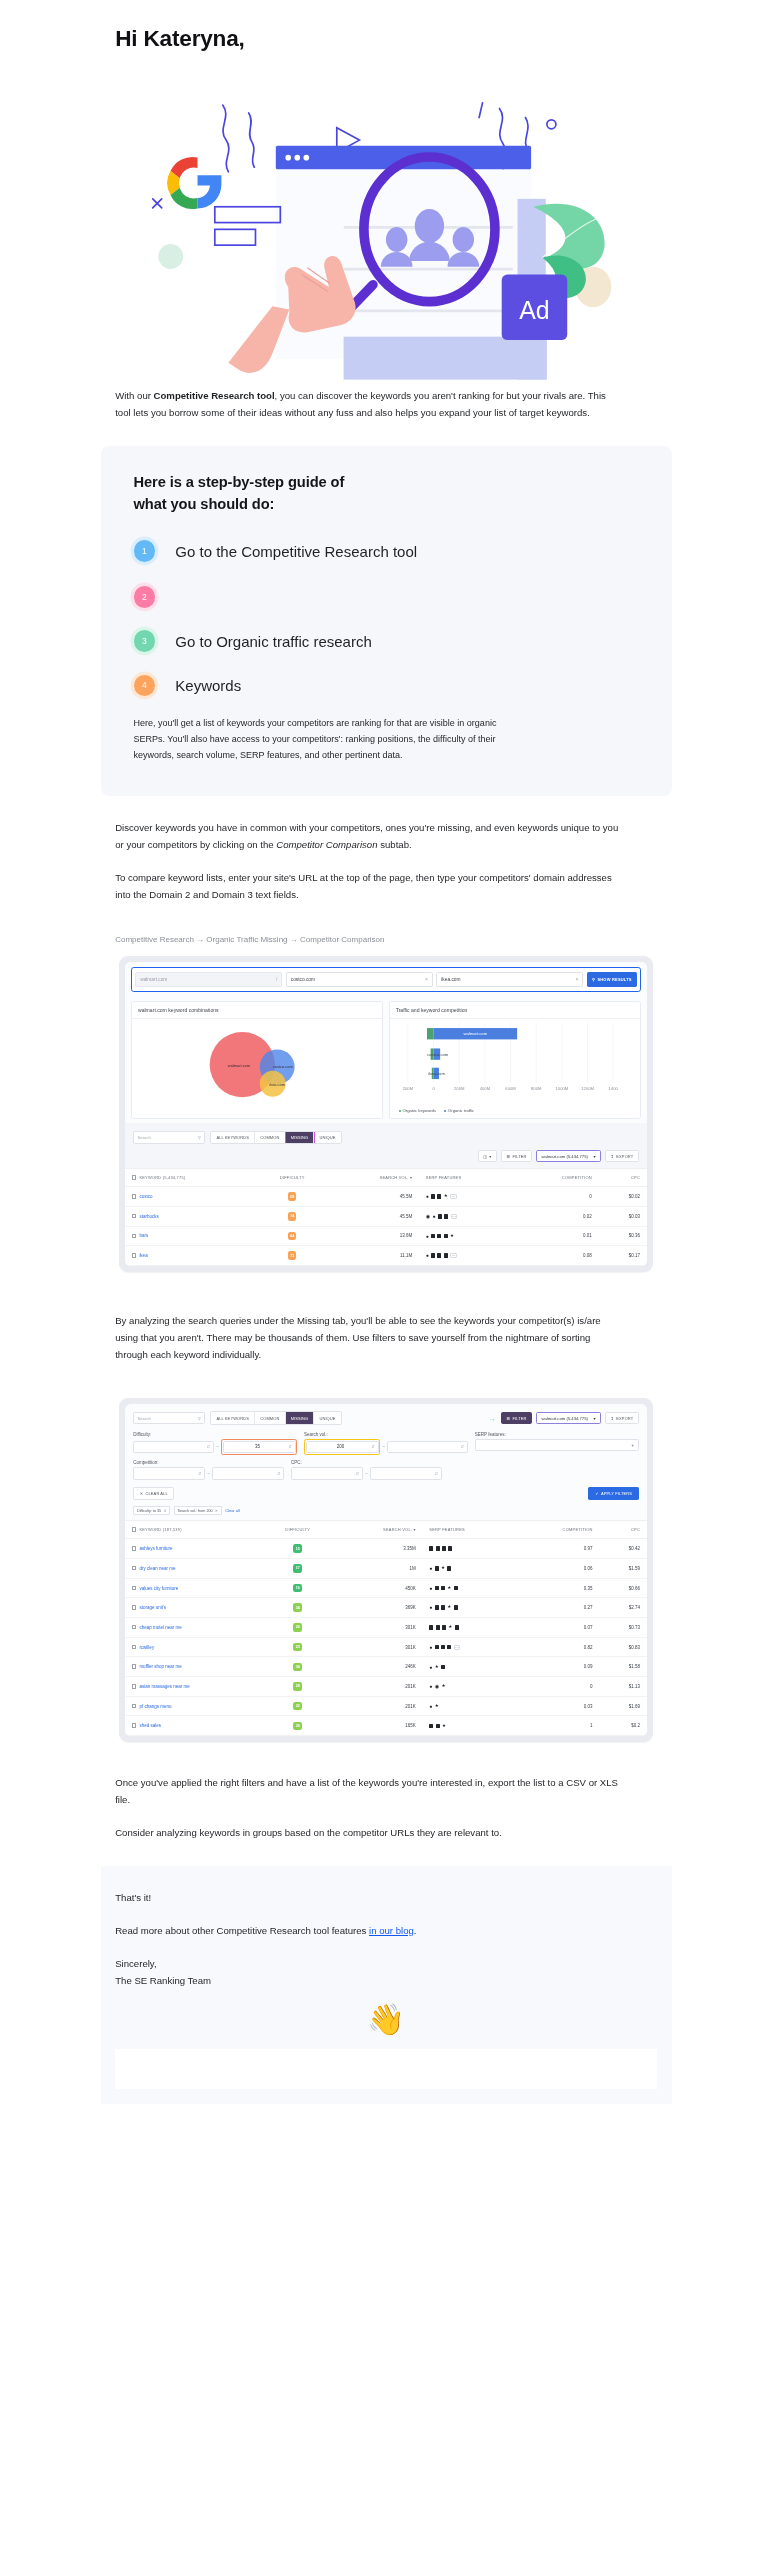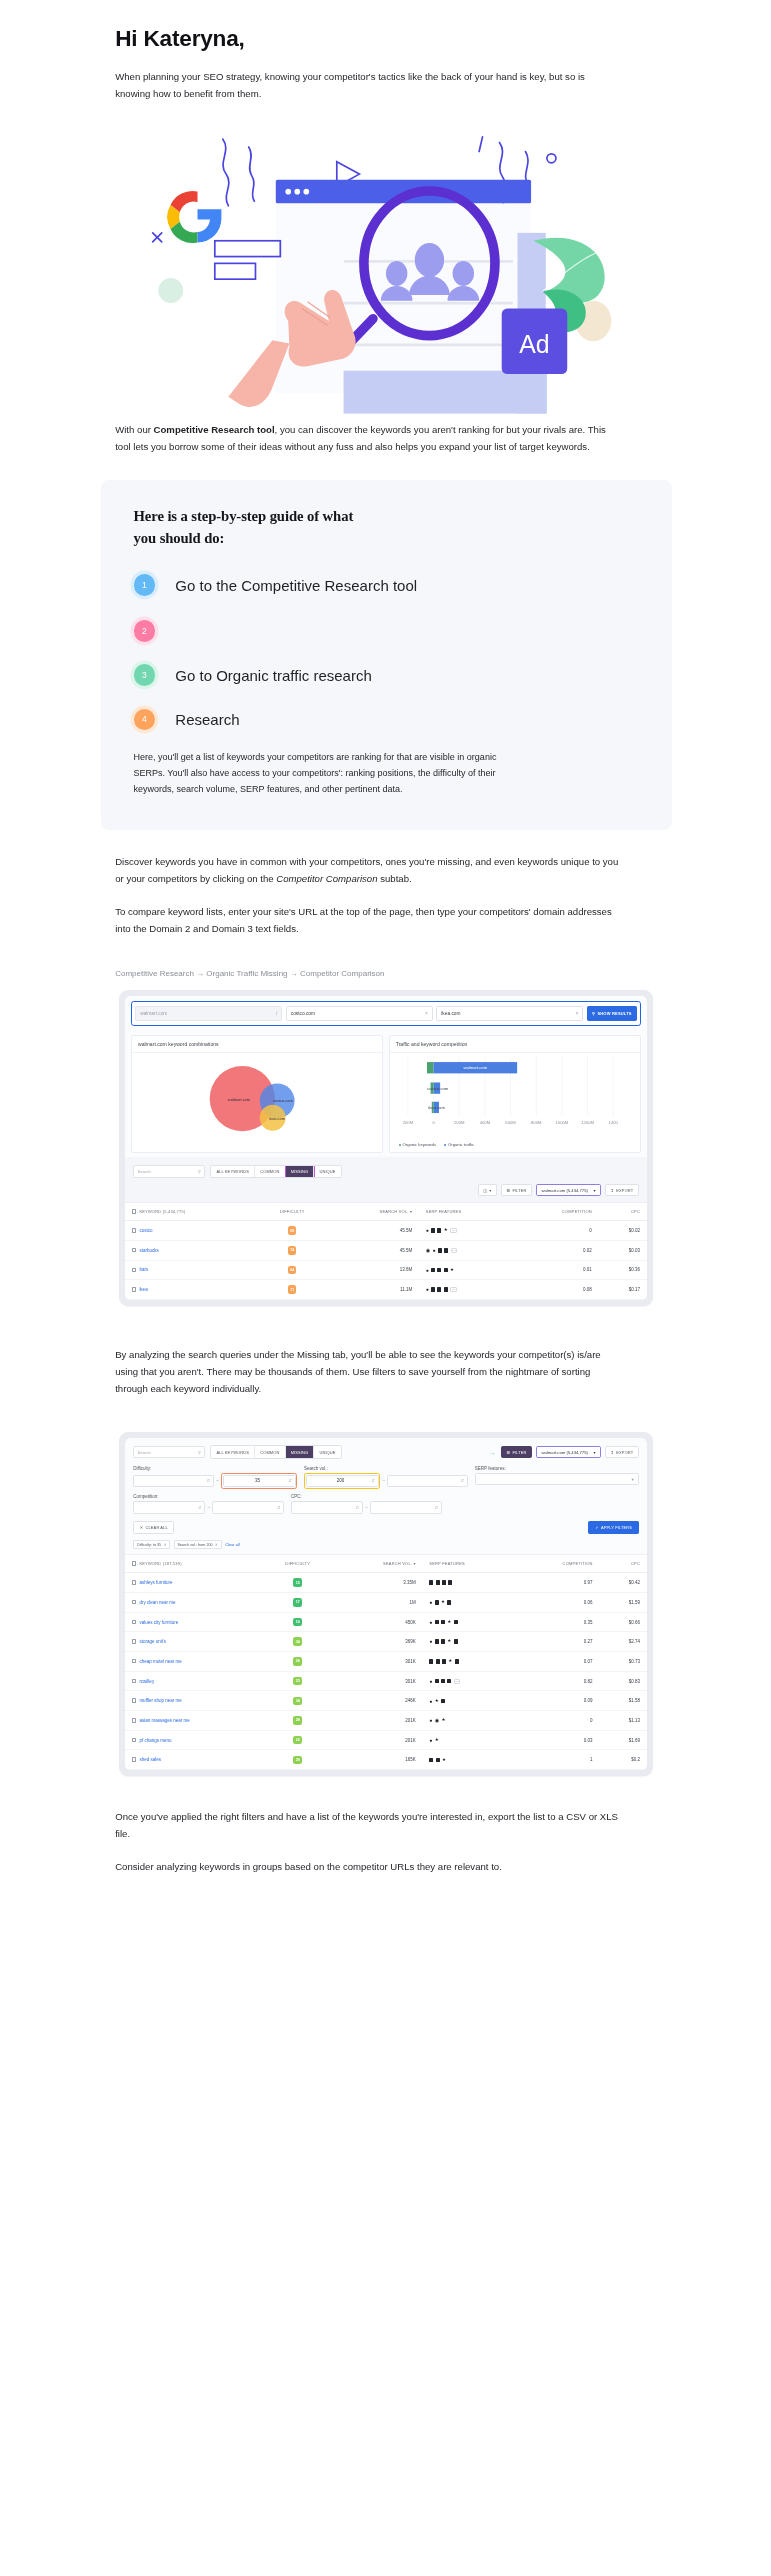--- a/index.html
+++ b/index.html
@@ -53,21 +53,20 @@
     padding: 26px 33px 33px 33px;
   }
   .guide-title {
     font-size: 14.7px;
     font-weight: 700;
     line-height: 21.5px;
     letter-spacing:-0.1px;
     margin: 0 0 25px 0;
     color: #15161a;
     max-width: 243px;
-    font-family: Liberation Serif, serif;
   }
   .step {
     display: flex;
     align-items: flex-start;
     margin-bottom: 19px;
   }
   .step-badge {
     flex: 0 0 auto;
     width: 21.5px; height: 21.5px;
     border-radius: 50%;
@@ -304,21 +303,20 @@
 </style>
 </head>
 <body>
 
 <div class="page">
   <div class="wrap">
 
     <h1 class="greeting">Hi Kateryna,</h1>
 
     <div class="gap-28"></div>
-    <p class="body">When planning your SEO strategy, knowing your competitor's tactics like the back of your hand is key, but so is knowing how to benefit from them.</p>
 
     <div class="hero">
       <svg width="497" height="294" viewBox="0 0 880 520">
 
         <g stroke="#4b45e0" stroke-width="3" fill="none" stroke-linecap="round">
           <path d="M150,30 C166,52 140,70 156,92 C170,112 148,128 160,148"></path>
           <path d="M196,44 C208,62 190,78 202,96 C212,112 196,124 206,140"></path>
           <path d="M604,52 l6,-26"></path>
           <path d="M640,36 C656,58 630,76 646,98 C660,118 638,134 650,154"></path>
           <path d="M686,52 C700,74 676,92 692,112"></path>
@@ -398,21 +396,21 @@
       <div class="step" style="margin-bottom:22.6px;">
         <div class="step-badge" style="background:#72d7b0;box-shadow:0 0 0 3.4px #dcf5eb;">3</div>
         <div class="step-body">
           <div class="step-title">Go to Organic traffic research</div>
         </div>
       </div>
 
       <div class="step" style="margin-bottom:5.6px;">
         <div class="step-badge" style="background:#fca35e;box-shadow:0 0 0 3.4px #fde8d6;">4</div>
         <div class="step-body">
-          <div class="step-title">Research</div>
+          <div class="step-title">Keywords</div>
         </div>
       </div>
 
       <p class="guide-para">Here, you'll get a list of keywords your competitors are ranking for that are visible in organic SERPs. You'll also have access to your competitors': ranking positions, the difficulty of their keywords, search volume, SERP features, and other pertinent data.</p>
 
     </div>
 
     <div class="gap-40"></div>
 
     <p class="body">
@@ -924,16 +922,28 @@
         </table>
 
       </div>
     </div>
 
     <div class="gap-56"></div>
     <p class="body">Once you've applied the right filters and have a list of the keywords you're interested in, export the list to a CSV or XLS file.</p>
     <div class="gap-28"></div>
     <p class="body">Consider analyzing keywords in groups based on the competitor URLs they are relevant to.</p>
 
+    <div class="closing">
+      <p>That's it!</p>
+      <div class="gap-28"></div>
+      <p>
+        <span>Read more about other Competitive Research tool features </span><a href="#">in our blog</a><span>.</span>
+      </p>
+      <div class="gap-28"></div>
+      <p>Sincerely,</p>
+      <p>The SE Ranking Team</p>
+      <div class="wave">👋</div>
+      <div class="white-strip"></div>
+    </div>
 
   </div>
 </div>
 
 
 </body></html>

